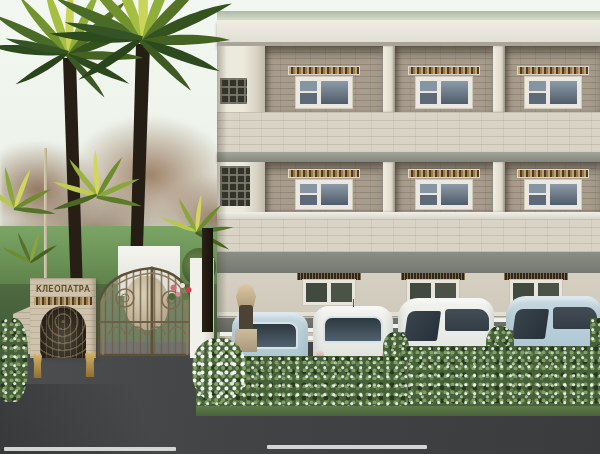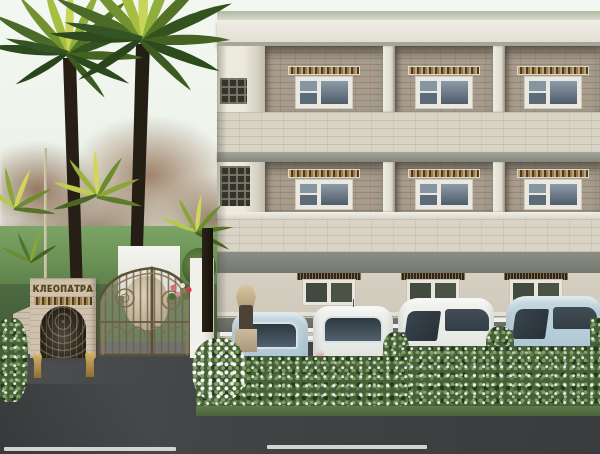--- a/index.html
+++ b/index.html
@@ -97,21 +97,21 @@
 
   
   .lowwall{left:13px;top:300px;width:32px;height:54px;background:#cbc0ab;
     background-image:repeating-linear-gradient(180deg, rgba(110,98,80,.25) 0 1px, transparent 1px 6px);
     clip-path:polygon(0 14px,100% 0,100% 100%,0 100%);}
   .planter{left:14px;top:356px;width:12px;height:18px;background:linear-gradient(180deg,#a5a39b,#84827a);border-radius:3px 3px 2px 2px;}
   .gate-arch{left:30px;top:278px;width:66px;height:80px;background:#cfc3ad;
     background-image:repeating-linear-gradient(180deg, rgba(120,106,84,.22) 0 1px, transparent 1px 6px);
     box-shadow:inset -3px 0 4px rgba(80,70,55,.35), 2px 2px 3px rgba(60,55,45,.3);}
   .gate-sign{left:2px;top:5px;width:62px;height:12px;display:flex;align-items:center;justify-content:center;
-    font-size:8px;font-weight:bold;letter-spacing:.5px;color:#54431f;
+    font-size:8px;font-weight:normal;letter-spacing:.5px;color:#54431f;
     text-shadow:0 0 1px rgba(96,74,32,.9), 0 1px 0 rgba(250,240,200,.35);}
   .mosaic-band{left:4px;top:19px;width:58px;height:8px;background-color:#6d5b43;
     background-image:repeating-linear-gradient(90deg, rgba(226,196,128,.7) 0 2px, rgba(62,44,26,.7) 2px 4px, rgba(168,136,84,.7) 4px 6px);}
   .gate-opening{left:10px;top:28px;width:46px;height:52px;border-radius:23px 23px 0 0;background-color:#241f18;
     background-image:
       radial-gradient(ellipse at 50% 62%, rgba(190,180,160,.28), transparent 70%),
       repeating-radial-gradient(circle at 50% 30%, rgba(150,130,95,.5) 0 1px, transparent 2px 7px),
       repeating-linear-gradient(90deg, rgba(150,130,95,.4) 0 1px, transparent 1px 6px);}
   .cat{background:linear-gradient(180deg,#d8b96a,#8f6f34);
     clip-path:polygon(0 16%,18% 2%,38% 13%,62% 13%,82% 2%,100% 16%,88% 45%,92% 100%,8% 100%,12% 45%);}

